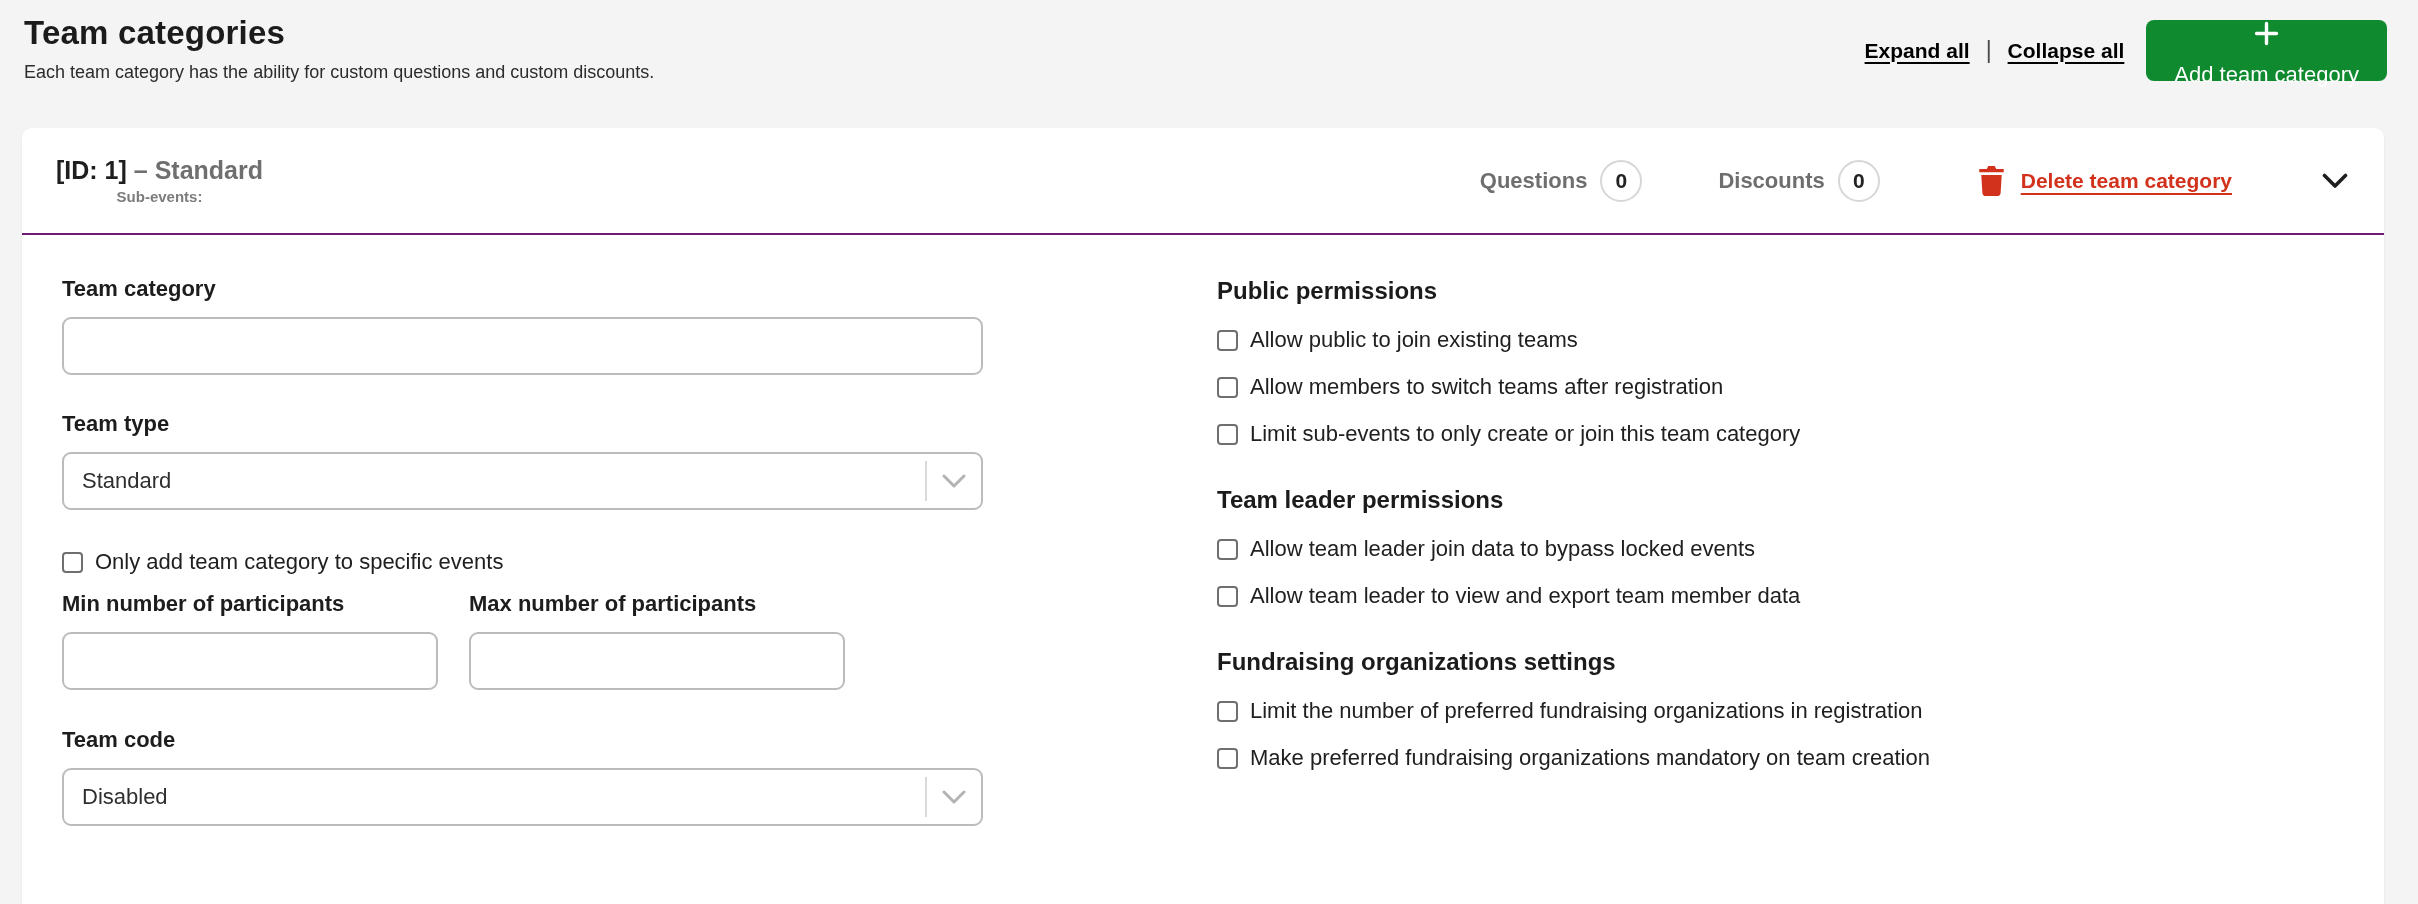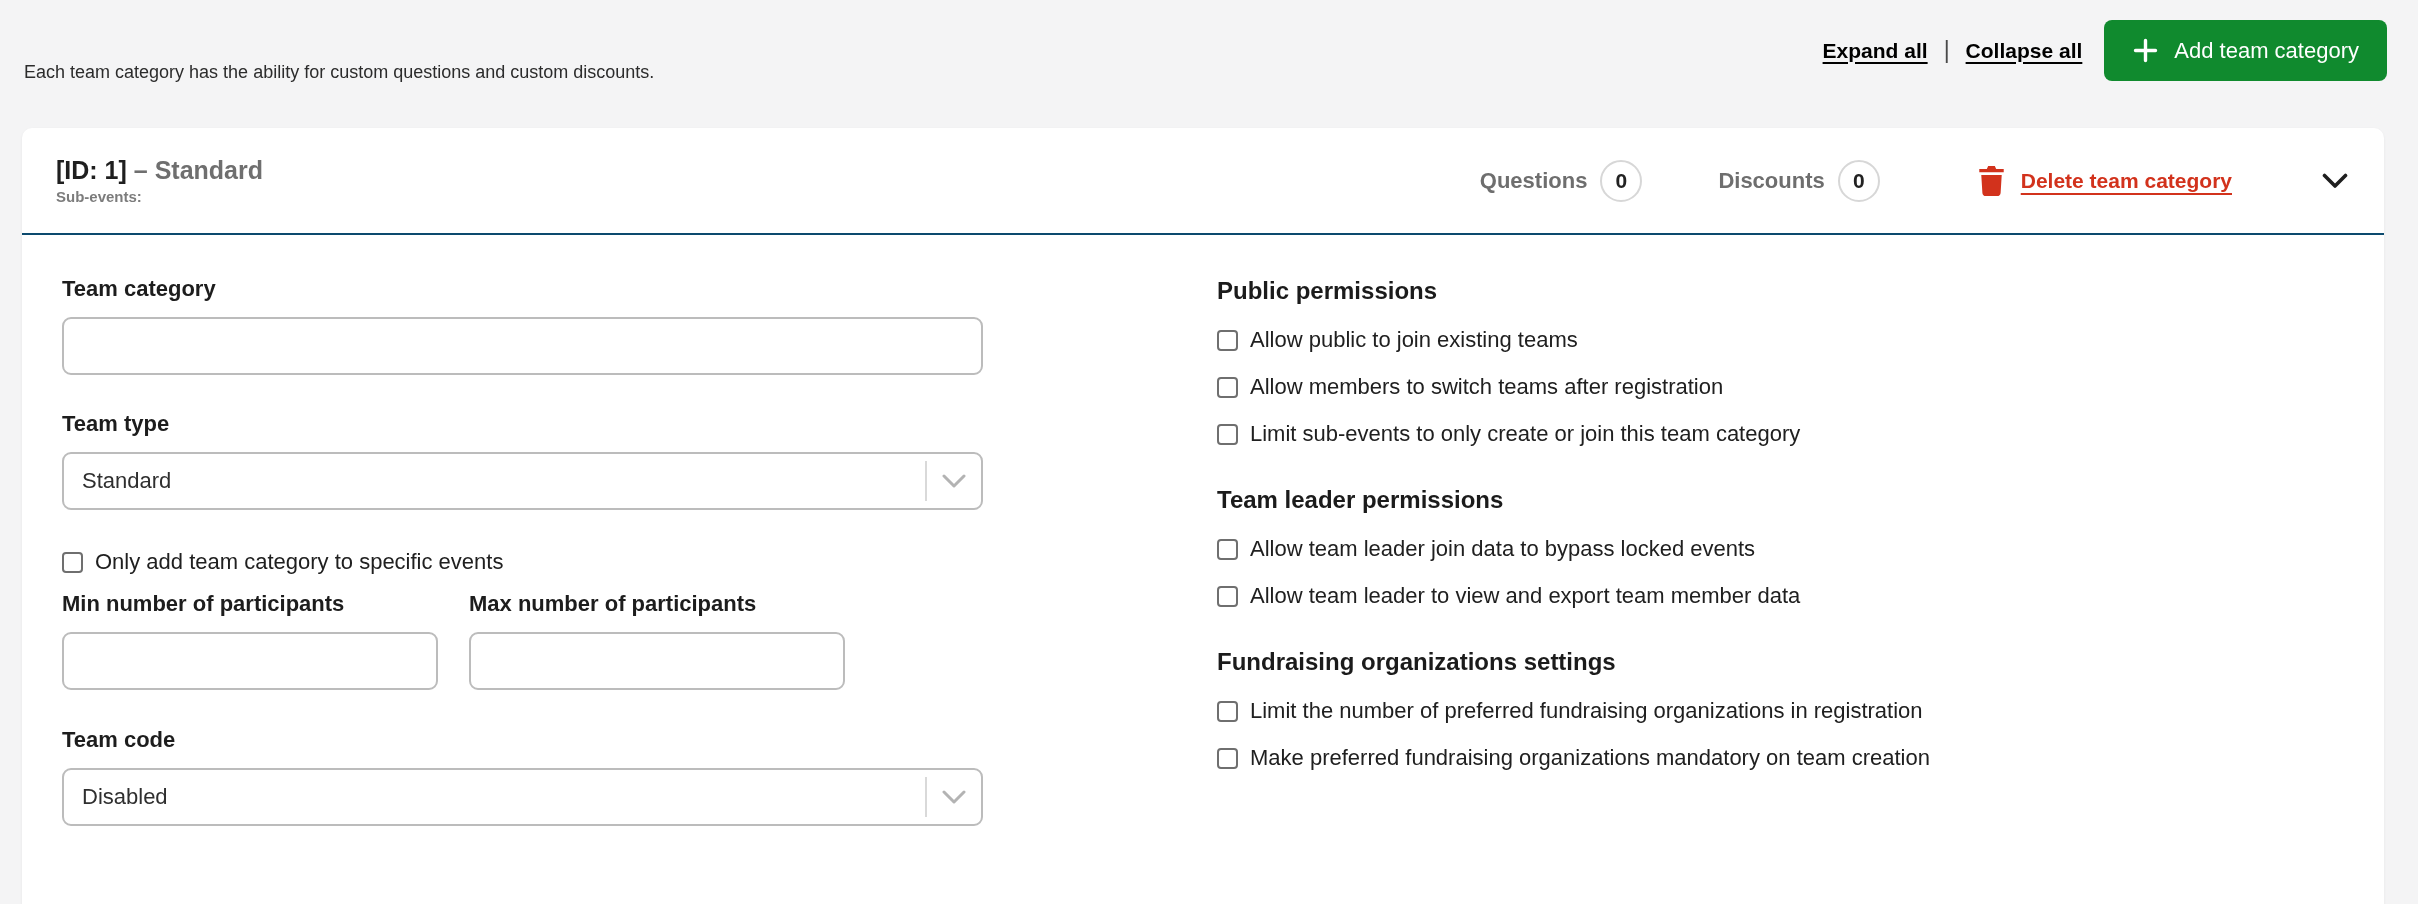--- a/index.html
+++ b/index.html
@@ -33,31 +33,32 @@
     text-decoration: underline; text-decoration-thickness: 2px; text-underline-offset: 4px;
     cursor: pointer; white-space: nowrap;
   }
   .link-sep { font-size: 23px; color: #4a4a4a; font-weight: 300; margin: 0 16px; }
   .add-btn {
     margin-left: 22px; height: 61px; padding: 0 28px;
     background: #108a2e; color: #ffffff; border: none; border-radius: 8px;
     display: flex; align-items: center; gap: 15px;
     font-size: 22px; font-weight: 500; font-family: inherit; cursor: pointer;
     white-space: nowrap;
+    flex-direction: column;
   }
 
   
   .card {
     position: absolute; left: 22px; top: 128px; width: 2362px; height: 840px;
     background: #ffffff; border-radius: 10px;
     box-shadow: 0 1px 3px rgba(0,0,0,0.06);
   }
   .card-header {
     display: flex; align-items: center; height: 107px;
-    padding: 0 32px 0 34px; border-bottom: 2px solid #0c4a6e;
+    padding: 0 32px 0 34px; border-bottom: 2px solid #701a75; text-align: center;
   }
   .card-title-main { font-size: 25px; font-weight: 700; line-height: 1.15; }
   .card-title-id { color: #1f1f1f; }
   .card-title-dash, .card-title-name { color: #6f6f6f; }
   .card-subtitle { font-size: 15px; font-weight: 700; color: #7c7c7c; margin-top: 4px; }
   .card-header-right { margin-left: auto; display: flex; align-items: center; }
   .counter { display: flex; align-items: center; gap: 13px; }
   .counter + .counter { margin-left: 76px; }
   .counter-label { font-size: 22px; font-weight: 700; color: #6e6e6e; }
   .count-badge {
@@ -121,20 +122,21 @@
   .perm-heading { font-size: 24px; font-weight: 700; color: #1b1b1b; margin: 0 0 22px 0; line-height: 29px; }
   .perm-row {
     display: flex; align-items: center; gap: 12px;
     font-size: 22px; color: #202020; margin-bottom: 21px;
   }
 </style>
 </head>
 <body>
 
 <div class="page-header">
+  <h1 class="page-title">Team categories</h1>
   <p class="page-subtitle">Each team category has the ability for custom questions and custom discounts.</p>
 
   <div class="header-actions">
     <span class="link-btn">Expand all</span>
     <span class="link-sep">|</span>
     <span class="link-btn">Collapse all</span>
     <button class="add-btn">
       <span style="display:flex;">
         <svg width="27" height="27" viewBox="0 0 27 27">
             <path d="M13.5 3.5v20M3.5 13.5h20" stroke="#ffffff" stroke-width="3.4" stroke-linecap="round" fill="none"></path>

